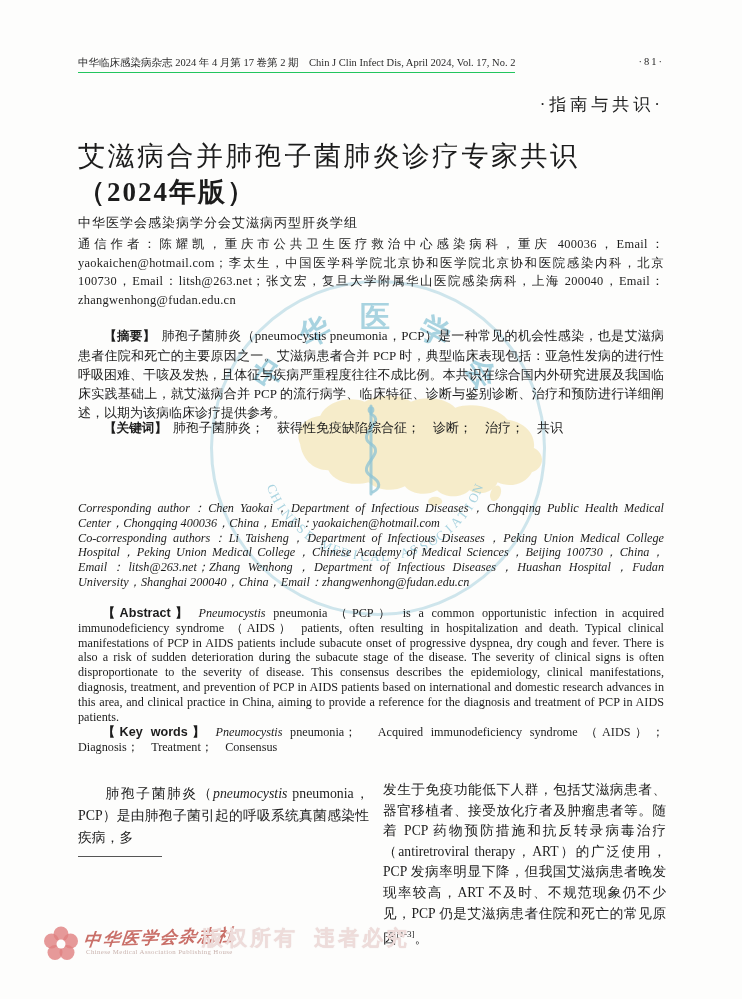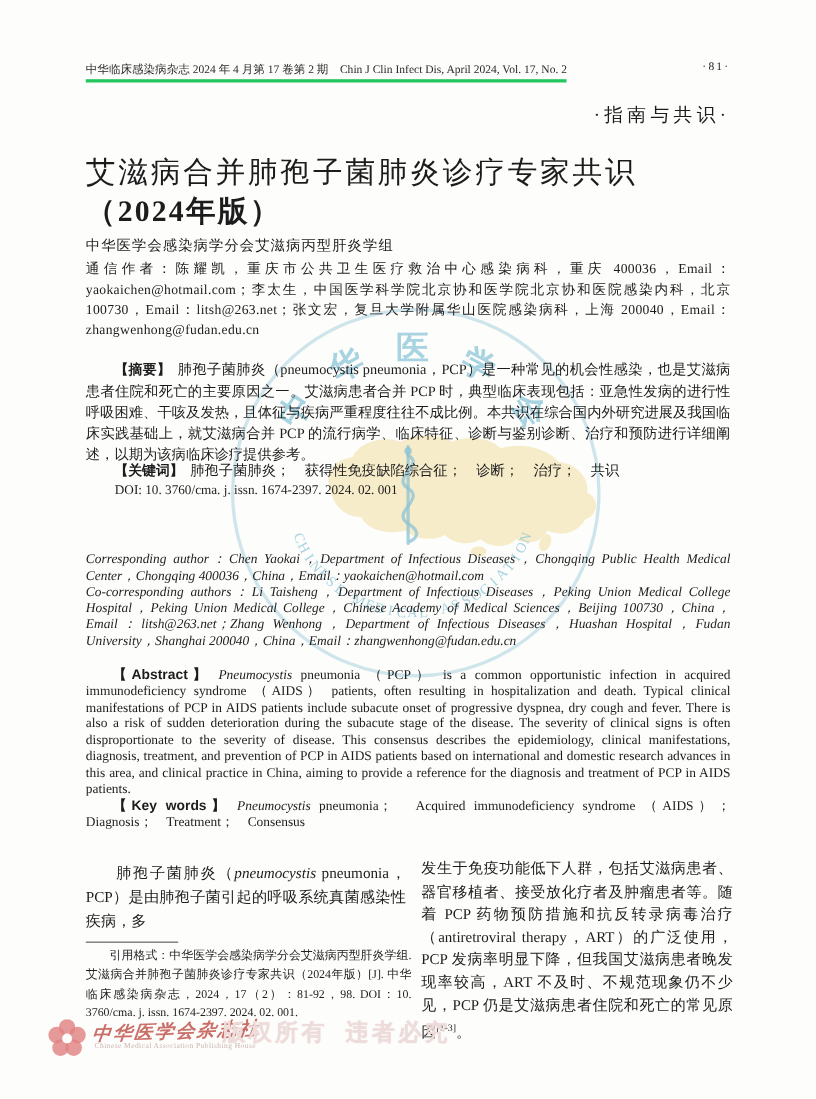--- a/index.html
+++ b/index.html
@@ -4,21 +4,21 @@
 <style>
   html,body{margin:0;padding:0;background:#ffffff;}
   #page{
     position:relative;width:742px;height:999px;margin:0 auto;
     background:#fdfdfc;overflow:hidden;
     font-family:"Liberation Serif","DejaVu Serif",serif;color:#1c1c1c;
   }
   .abs{position:absolute;}
   
   .hdr-left{left:78px;top:56px;font-size:10.5px;color:#2a2a2a;
-    border-bottom:3px solid #22c55e;padding-bottom:2px;}
+    border-bottom:1px solid #22c55e;padding-bottom:2px;}
   .hdr-right{right:78px;top:56px;font-size:10.5px;letter-spacing:2px;}
   .section-label{right:78px;top:93px;font-size:17px;letter-spacing:4px;font-weight:500;}
   
   .cn-title{left:78px;top:138px;font-size:27px;font-weight:400;letter-spacing:2.5px;}
   .cn-subtitle{left:78px;top:174px;font-size:27px;font-weight:700;letter-spacing:2px;}
   .author-group{left:78px;top:214px;font-size:13px;letter-spacing:1px;}
   .corr{left:78px;top:235px;width:586px;font-size:12.4px;line-height:18.6px;
     text-align:justify;letter-spacing:.3px;}
   
   .cn-abs{left:78px;top:326px;width:586px;font-size:13px;line-height:19.1px;
@@ -145,21 +145,20 @@
   <div class="abs content corr">通信作者：陈耀凯，重庆市公共卫生医疗救治中心感染病科，重庆 400036，Email：yaokaichen@hotmail.com；李太生，中国医学科学院北京协和医学院北京协和医院感染内科，北京 100730，Email：litsh@263.net；张文宏，复旦大学附属华山医院感染病科，上海 200040，Email：zhangwenhong@fudan.edu.cn</div>
 
   <div class="abs content cn-kw">
     <span class="blk-label">【关键词】</span><span>肺孢子菌肺炎；　获得性免疫缺陷综合征；　诊断；　治疗；　共识</span>
   </div>
 
   <div class="abs content cn-abs">
     <span class="blk-label">【摘要】</span><span>肺孢子菌肺炎（pneumocystis pneumonia，PCP）是一种常见的机会性感染，也是艾滋病患者住院和死亡的主要原因之一。艾滋病患者合并 PCP 时，典型临床表现包括：亚急性发病的进行性呼吸困难、干咳及发热，且体征与疾病严重程度往往不成比例。本共识在综合国内外研究进展及我国临床实践基础上，就艾滋病合并 PCP 的流行病学、临床特征、诊断与鉴别诊断、治疗和预防进行详细阐述，以期为该病临床诊疗提供参考。</span>
   </div>
 
-  <div class="abs content cn-doi">DOI: 10. 3760/cma. j. issn. 1674-2397. 2024. 02. 001</div>
 
 
   <div class="abs content en-affil">
     <div>Corresponding author：Chen Yaokai，Department of Infectious Diseases，Chongqing Public Health Medical Center，Chongqing 400036，China，Email：yaokaichen@hotmail.com</div>
     <div>Co-corresponding authors：Li Taisheng，Department of Infectious Diseases，Peking Union Medical College Hospital，Peking Union Medical College，Chinese Academy of Medical Sciences，Beijing 100730，China，Email：litsh@263.net；Zhang Wenhong，Department of Infectious Diseases，Huashan Hospital，Fudan University，Shanghai 200040，China，Email：zhangwenhong@fudan.edu.cn</div>
   </div>
 
   <div class="abs content en-abs">
     <span class="blk-label">【Abstract】</span><span class="it">Pneumocystis</span><span> pneumonia （PCP） is a common opportunistic infection in acquired immunodeficiency syndrome （AIDS） patients, often resulting in hospitalization and death. Typical clinical manifestations of PCP in AIDS patients include subacute onset of progressive dyspnea, dry cough and fever. There is also a risk of sudden deterioration during the subacute stage of the disease. The severity of clinical signs is often disproportionate to the severity of disease. This consensus describes the epidemiology, clinical manifestations, diagnosis, treatment, and prevention of PCP in AIDS patients based on international and domestic research advances in this area, and clinical practice in China, aiming to provide a reference for the diagnosis and treatment of PCP in AIDS patients.</span>
   </div>
@@ -171,21 +170,20 @@
 
   <div class="abs content col-left">
     <span>肺孢子菌肺炎（</span><span class="it">pneumocystis</span><span> pneumonia，PCP）是由肺孢子菌引起的呼吸系统真菌感染性疾病，多</span>
   </div>
 
   <div class="abs content col-right">
     <span>发生于免疫功能低下人群，包括艾滋病患者、器官移植者、接受放化疗者及肿瘤患者等。随着 PCP 药物预防措施和抗反转录病毒治疗（antiretroviral therapy，ART）的广泛使用，PCP 发病率明显下降，但我国艾滋病患者晚发现率较高，ART 不及时、不规范现象仍不少见，PCP 仍是艾滋病患者住院和死亡的常见原因</span><sup>[1-3]</sup><span>。</span>
   </div>
 
   <div class="abs content fn-rule"></div>
-  <div class="abs content footnote">引用格式：中华医学会感染病学分会艾滋病丙型肝炎学组. 艾滋病合并肺孢子菌肺炎诊疗专家共识（2024年版）[J]. 中华临床感染病杂志，2024，17（2）：81-92，98. DOI：10. 3760/cma. j. issn. 1674-2397. 2024. 02. 001.</div>
 
   <svg class="abs content pub-flower" width="38" height="42" viewBox="0 0 38 42">
     <g fill="rgba(224,128,128,0.8)">
       <circle cx="19" cy="10" r="7.5"></circle>
       <circle cx="28.5" cy="17" r="7.5"></circle>
       <circle cx="25" cy="28.5" r="7.5"></circle>
       <circle cx="13" cy="28.5" r="7.5"></circle>
       <circle cx="9.5" cy="17" r="7.5"></circle>
     </g>
     <circle cx="19" cy="20" r="4.5" fill="#fdfdfc"></circle>

